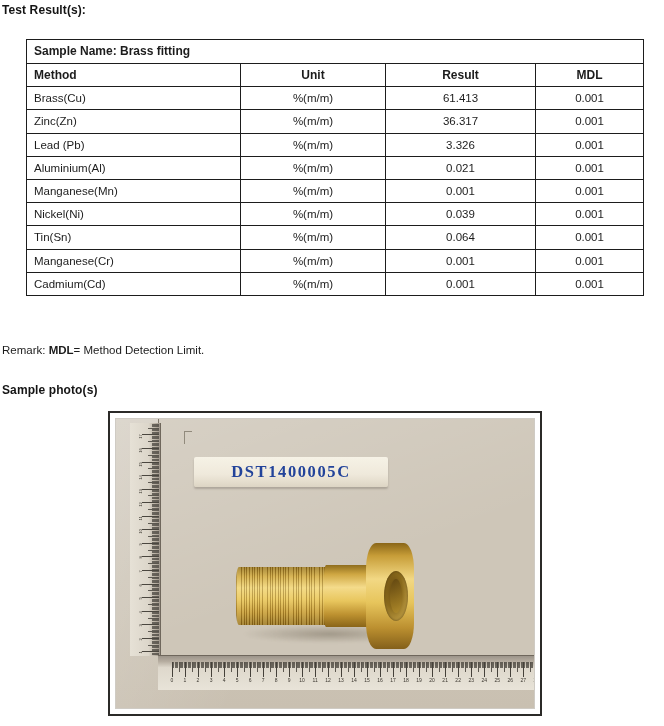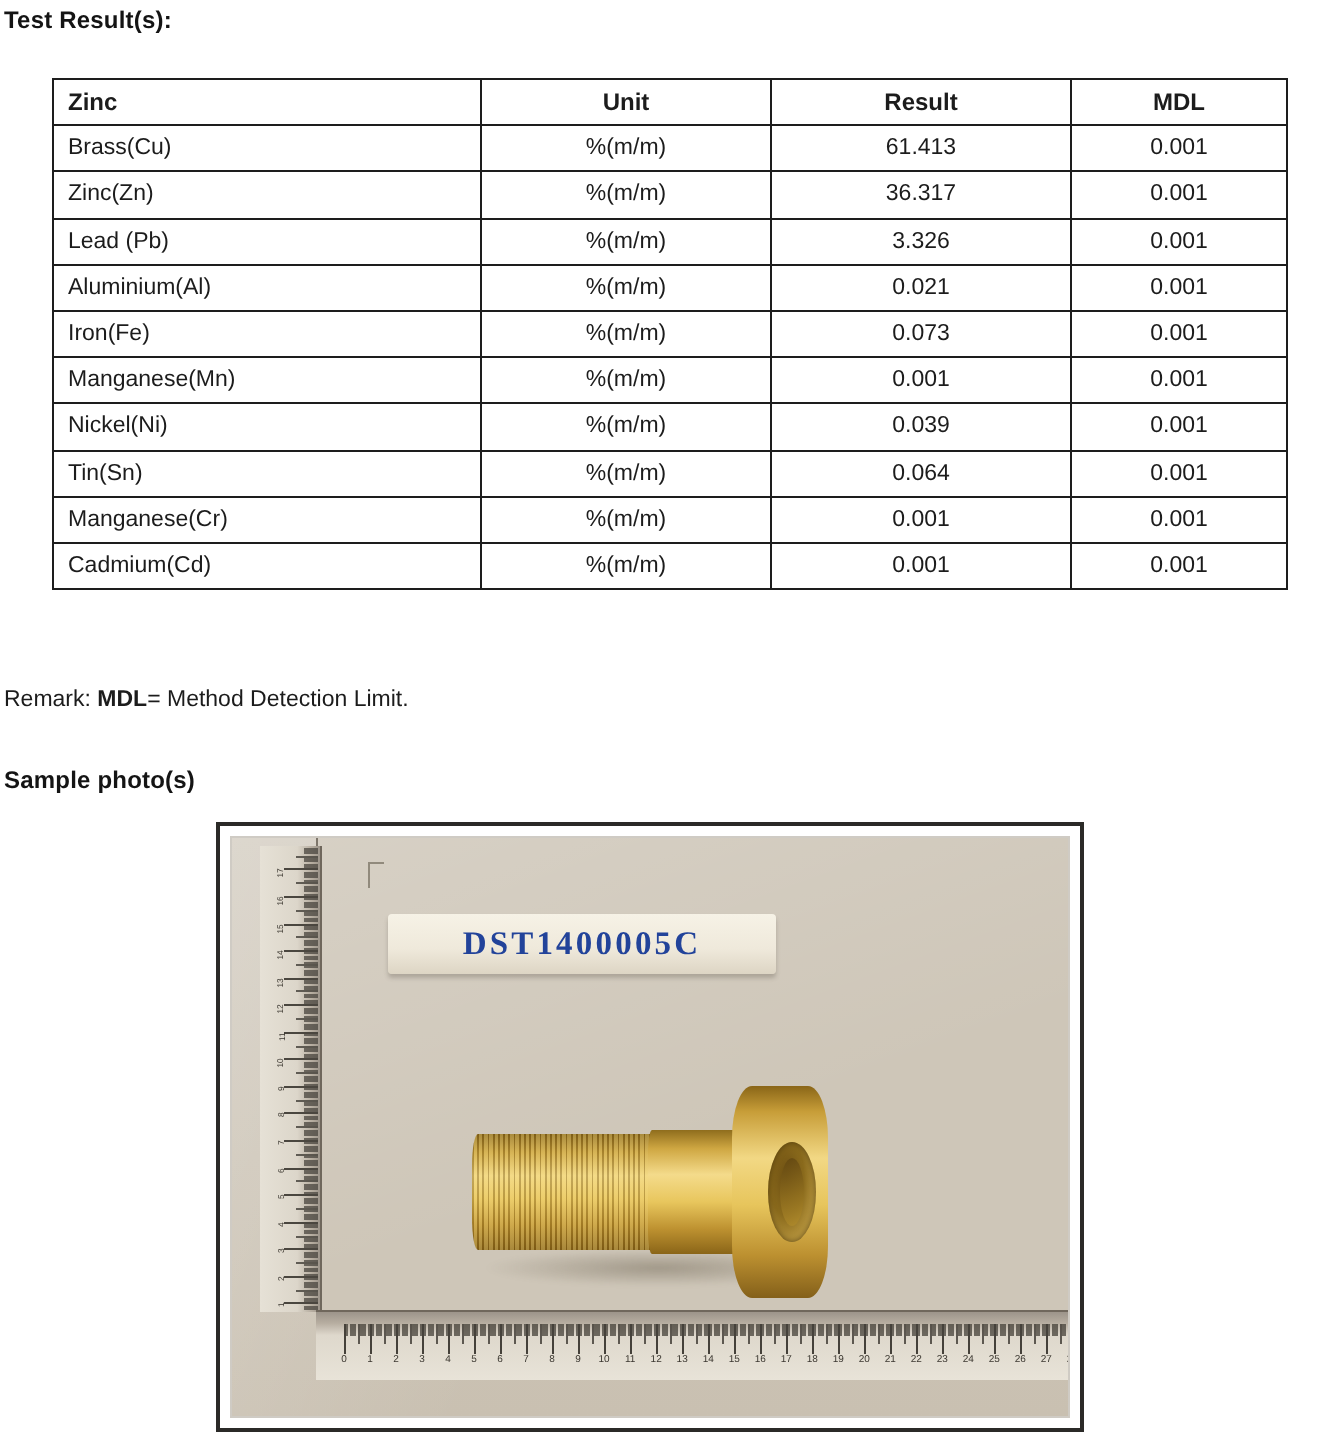--- a/index.html
+++ b/index.html
@@ -306,21 +306,24 @@
 
 <table id="results-table">
   <colgroup>
     <col class="col-items">
     <col class="col-unit">
     <col class="col-result">
     <col class="col-mdl">
   </colgroup>
   <thead>
     <tr>
-      <th>Zinc</th>
+      <th class="sample-name-cell" colspan="4">Sample Name: Brass fitting</th>
+    </tr>
+    <tr>
+      <th>Method</th>
       <th class="center">Unit</th>
       <th class="center">Result</th>
       <th class="center">MDL</th>
     </tr>
   </thead>
   <tbody id="results-body">
       <tr>
         <td>Brass(Cu)</td>
         <td class="center">%(m/m)</td>
         <td class="center">61.413</td>
@@ -335,26 +338,20 @@
       <tr>
         <td>Lead (Pb)</td>
         <td class="center">%(m/m)</td>
         <td class="center">3.326</td>
         <td class="center">0.001</td>
       </tr>
       <tr>
         <td>Aluminium(Al)</td>
         <td class="center">%(m/m)</td>
         <td class="center">0.021</td>
-        <td class="center">0.001</td>
-      </tr>
-      <tr>
-        <td>Iron(Fe)</td>
-        <td class="center">%(m/m)</td>
-        <td class="center">0.073</td>
         <td class="center">0.001</td>
       </tr>
       <tr>
         <td>Manganese(Mn)</td>
         <td class="center">%(m/m)</td>
         <td class="center">0.001</td>
         <td class="center">0.001</td>
       </tr>
       <tr>
         <td>Nickel(Ni)</td>

